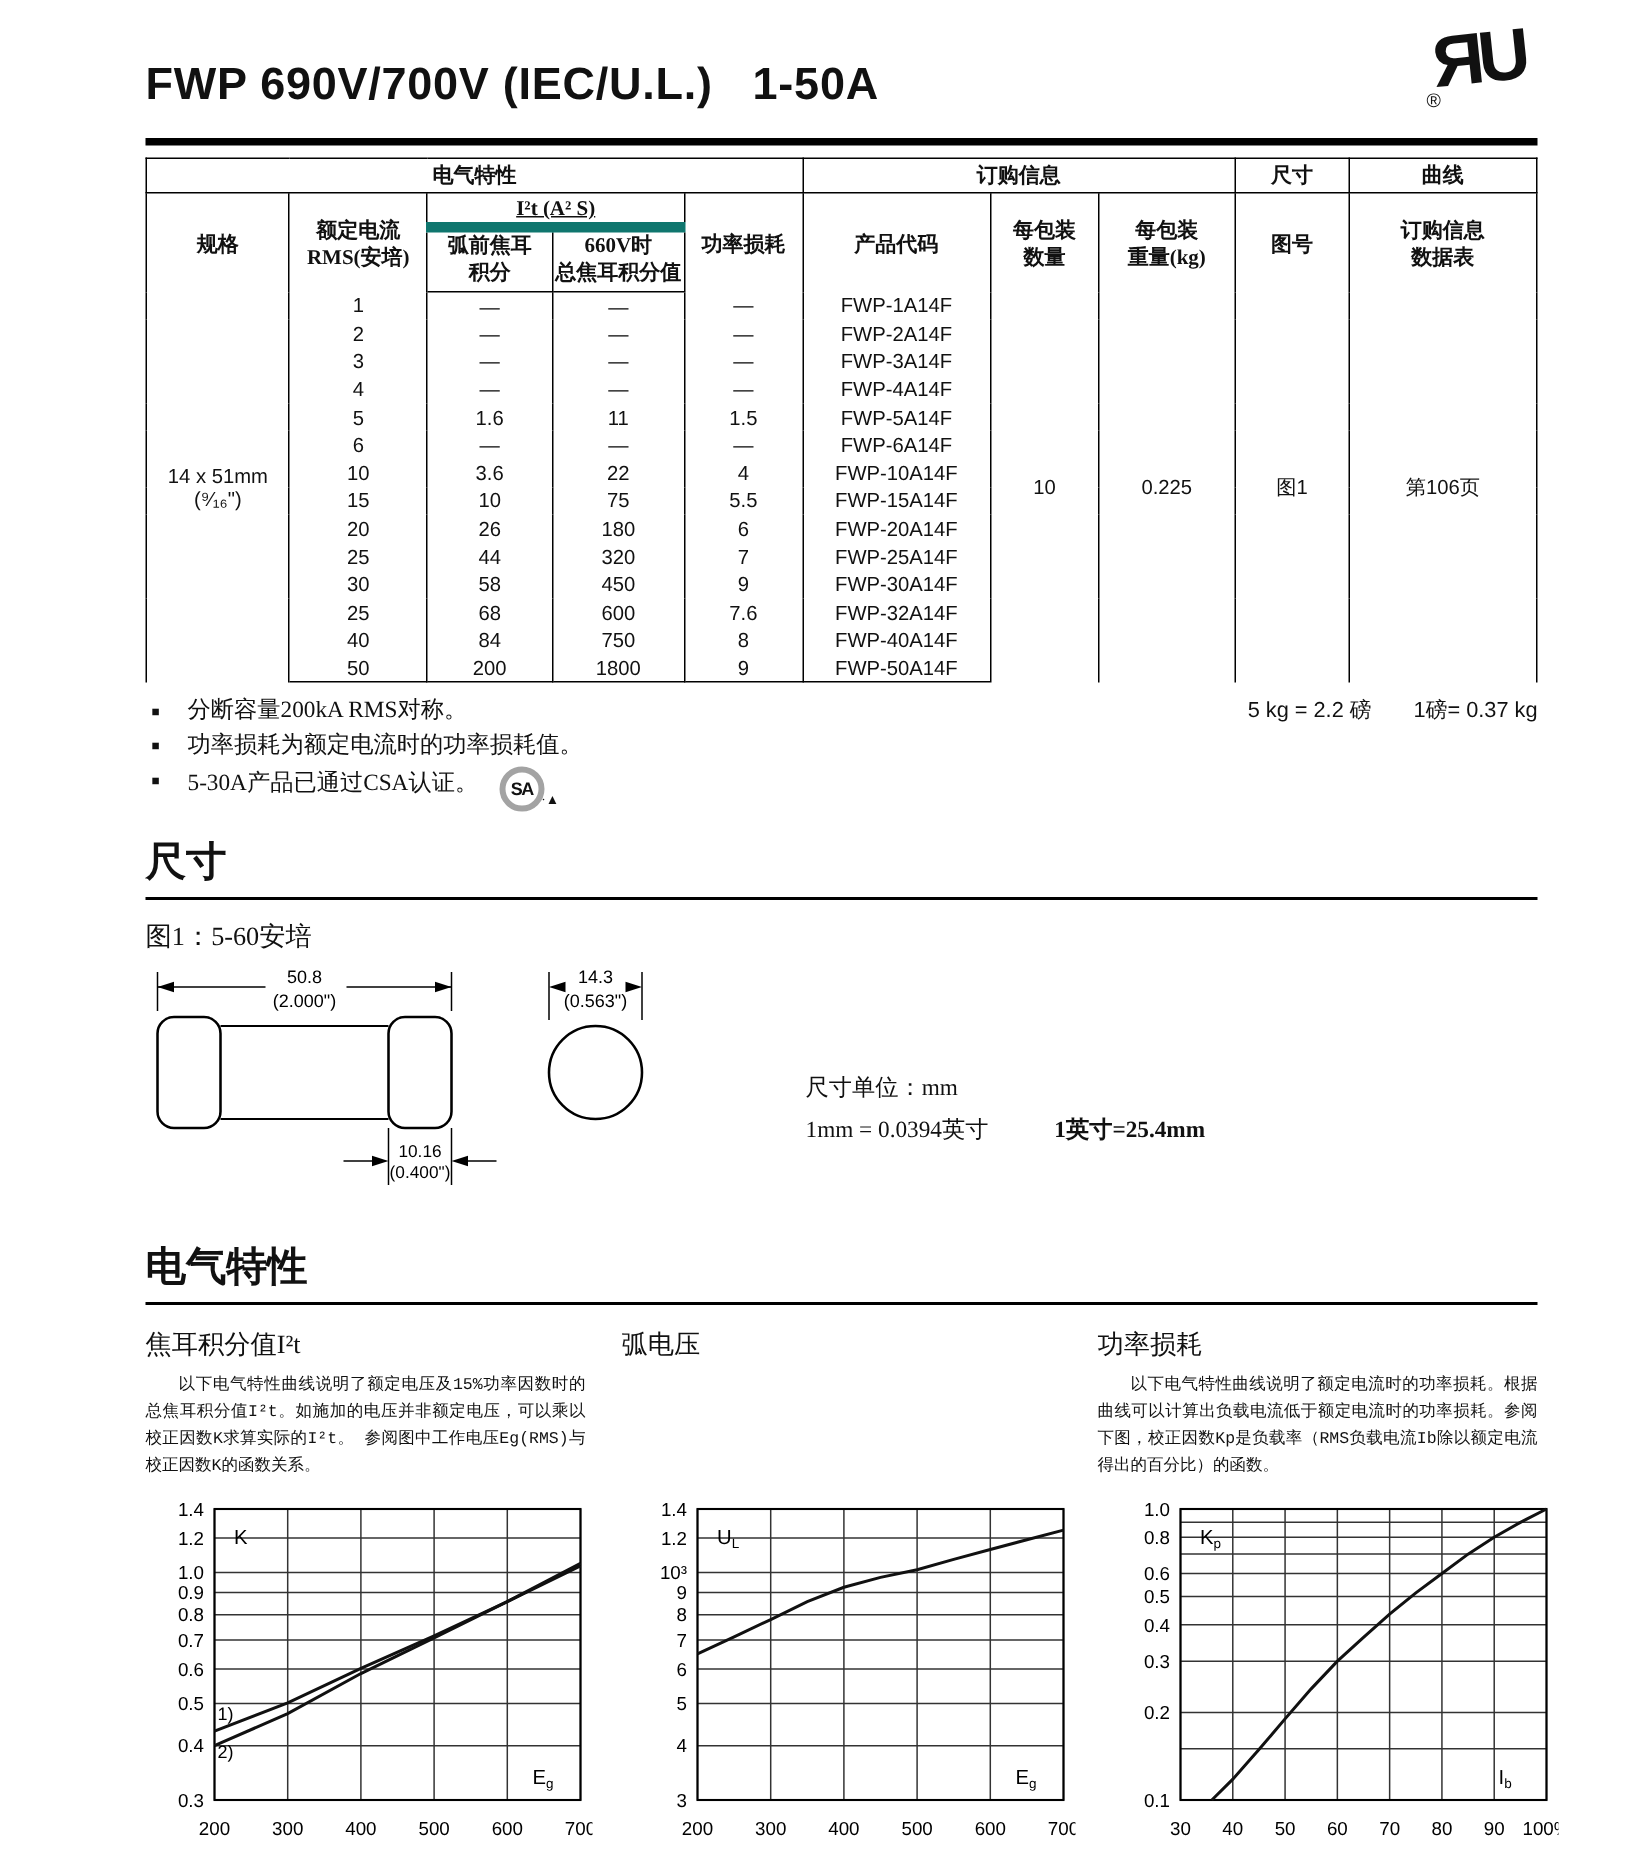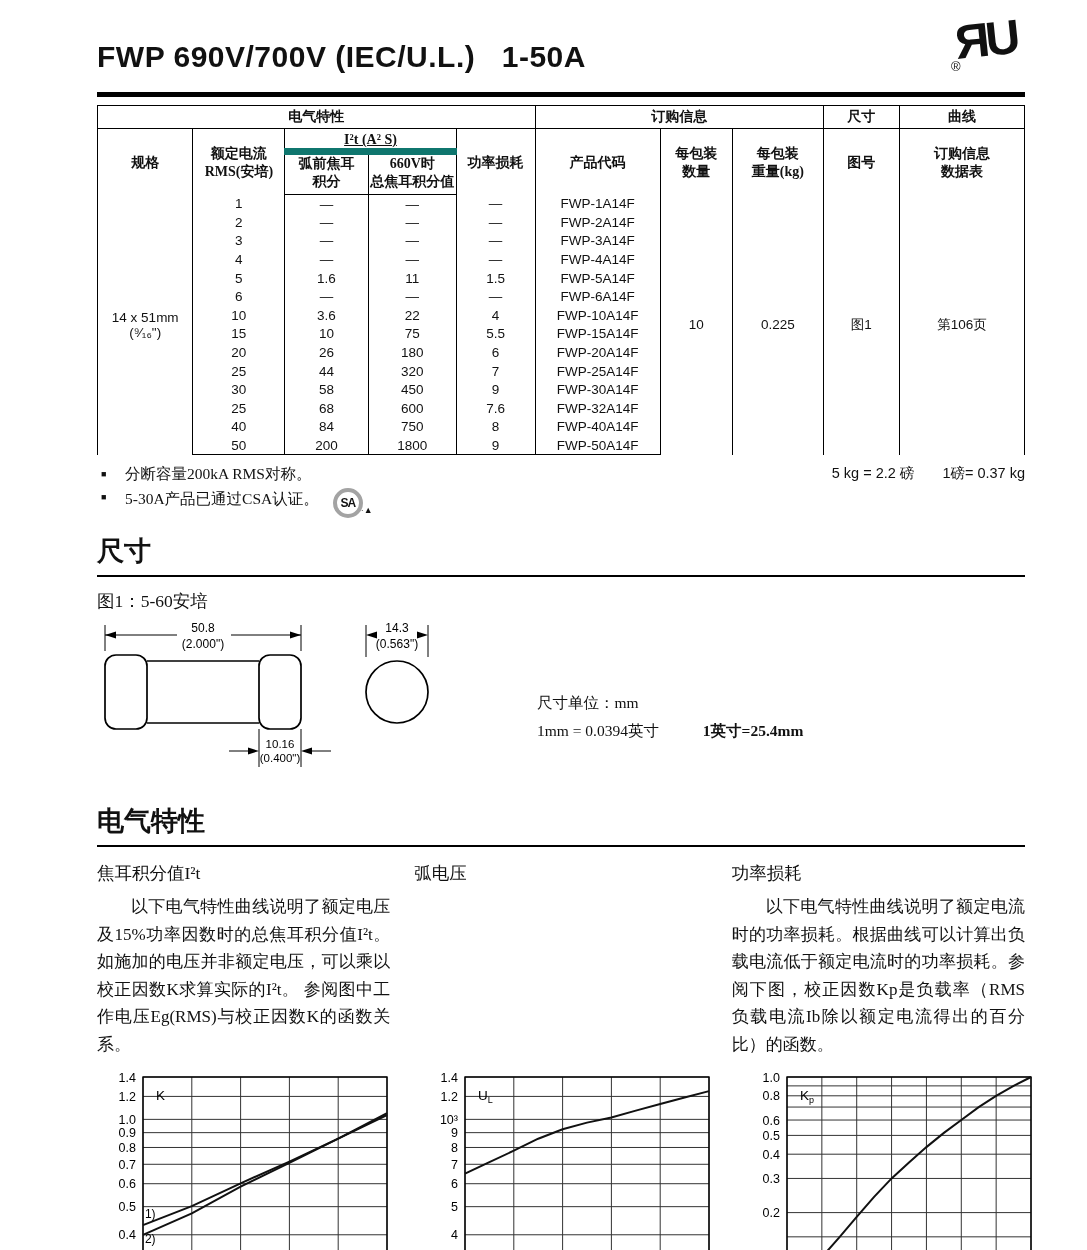--- a/index.html
+++ b/index.html
@@ -57,21 +57,21 @@
 
   
   .diagram { position:relative; height:168px; margin-top:4px; }
   .dim-notes { position:absolute; left:440px; top:72px; font-size:15.5px; line-height:28px; }
   .dim-notes .conv2 { margin-left:40px;font-weight:bold; }
   svg text { font-family:"Liberation Sans", sans-serif; }
 
   
   .cols { display:grid; grid-template-columns:1fr 1fr 1fr; column-gap:24px; margin-top:14px; }
   .col-title { font-size:17.5px; font-weight:normal; margin-bottom:8px; }
-  .col-text { font-size:17px; line-height:1.62; text-align:justify; text-indent:2em; }
+  .col-text { font-size:11px; line-height:1.62; text-align:justify; text-indent:2em;font-family:Liberation Mono, monospace; }
   .charts-row { display:grid; grid-template-columns:1fr 1fr 1fr; column-gap:24px; margin-top:8px; }
 </style>
 </head>
 <body>
 
 <div class="page">
 
   <div class="hdr">
     <div class="title">FWP 690V/700V (IEC/U.L.)   1-50A</div>
     <div class="ul-mark">
@@ -230,20 +230,21 @@
         </tr>
       </tbody>
   </table>
 
   <div class="notes-wrap">
     <div class="conv-note">
       <span style="margin-left:0">5 kg = 2.2 磅</span><span>1磅= 0.37 kg</span>
     </div>
     <ul class="notes" id="notes-list">
         <li>分断容量200kA  RMS对称。</li>
+        <li>功率损耗为额定电流时的功率损耗值。</li>
         <li>5-30A产品已通过CSA认证。<span class="csa"><span class="ring">SA</span><span class="marks">·▲</span></span></li>
       </ul>
   </div>
 
   <div class="sect-head">尺寸</div>
   <div class="fig-label">图1：5-60安培</div>
 
   <div class="diagram">
     <svg width="650" height="160" xmlns="http://www.w3.org/2000/svg">
 

